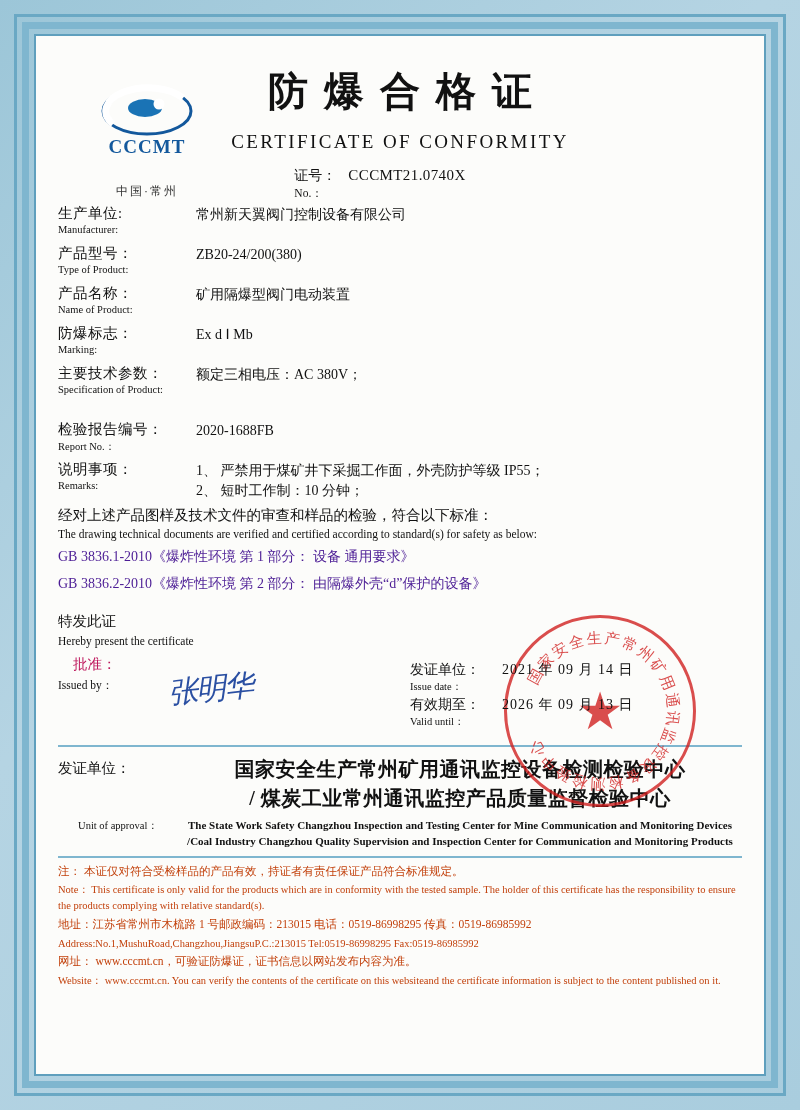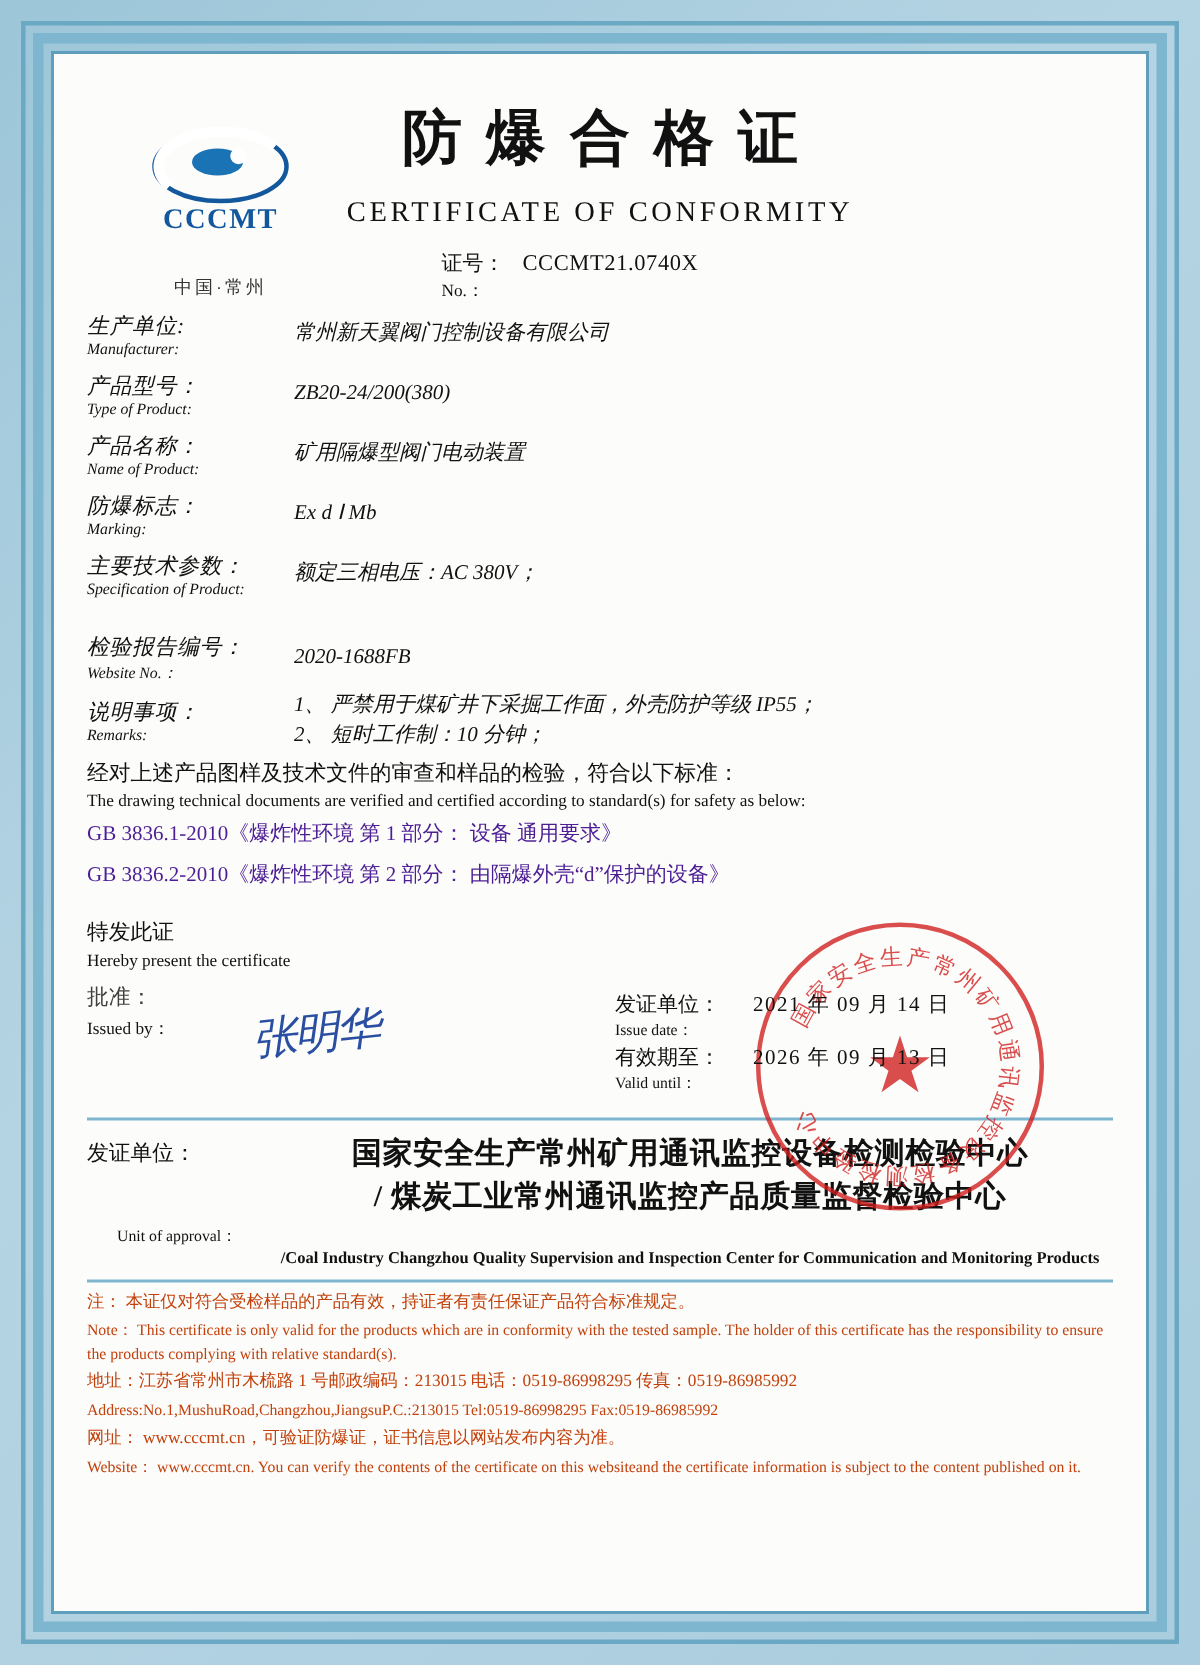--- a/index.html
+++ b/index.html
@@ -92,24 +92,23 @@
   .certno-wrap{
     display:inline-block;text-align:left;margin-left:-40px;
   }
   .certno-val{
     display:inline-block;margin-left:12px;font-size:15px;letter-spacing:.4px;
   }
   
   .fields{margin-top:12px;}
   .row{
     display:flex;
-    align-items:center;
+    align-items:flex-start;
     margin-bottom:2px;
     min-height:38px;
-    font-style:italic;
   }
   .lab{
     width:138px;
     flex:0 0 138px;
     font-family:"Liberation Serif", serif;
     color:#111;
   }
   .lab .zh{font-size:14.5px;display:block;letter-spacing:.5px;}
   .lab .en{font-size:10.5px;display:block;margin-top:1px;color:#111;}
   .val{
@@ -130,21 +129,21 @@
   .stmt .en{
     font-family:"Liberation Serif", serif;font-size:11.5px;color:#111;margin-top:3px;
   }
   .std{
     font-family:"Liberation Serif", serif;font-size:14px;color:#4c1d95;margin-top:6px;line-height:1.5;
   }
   .hereby{margin-top:18px;}
   .hereby .zh{font-family:"Liberation Serif", serif;font-size:14.5px;color:#111;}
   .hereby .en{font-family:"Liberation Serif", serif;font-size:11.5px;color:#111;margin-top:4px;}
   .issued{margin-top:8px;position:relative;height:86px;}
-  .issued .lab-zh{font-family:"Liberation Serif", serif;font-size:14.5px;color:#404040;}
+  .issued .lab-zh{font-family:"Liberation Serif", serif;font-size:14.5px;color:#be185d;margin-left:15px;}
   .issued .lab-en{font-family:"Liberation Serif", serif;font-size:11.5px;color:#111;margin-top:4px;}
   .sign{
     position:absolute;left:110px;top:14px;
     font-family:"Liberation Serif", serif;
     font-size:30px;color:#2a4fa2;
     transform:rotate(-6deg);
     font-style:italic;
     letter-spacing:-2px;
     white-space:nowrap;
   }
@@ -283,21 +282,21 @@
           <span class="en">Specification of Product:</span>
         </div>
         <div class="val">额定三相电压：AC 380V；</div>
       </div>
 
       <div class="gap"></div>
 
       <div class="row">
         <div class="lab">
           <span class="zh">检验报告编号：</span>
-          <span class="en">Website No.：</span>
+          <span class="en">Report No.：</span>
         </div>
         <div class="val">2020-1688FB</div>
       </div>
 
       <div class="row">
         <div class="lab">
           <span class="zh">说明事项：</span>
           <span class="en">Remarks:</span>
         </div>
         <div class="val">
@@ -359,20 +358,21 @@
       <div class="appr-main">
         <div class="appr-lab">发证单位：</div>
         <div class="appr-body">
           <div class="appr-zh1">国家安全生产常州矿用通讯监控设备检测检验中心</div>
           <div class="appr-zh2">/ 煤炭工业常州通讯监控产品质量监督检验中心</div>
         </div>
       </div>
       <div class="appr-en-wrap">
         <div class="appr-en-row">
           <div class="l appr-en-lab">Unit of approval：</div>
+          <div class="r appr-en1">The State Work Safety Changzhou Inspection and Testing Center for Mine Communication and Monitoring Devices</div>
         </div>
         <div class="appr-en-row">
           <div class="l"></div>
           <div class="r appr-en2">/Coal Industry Changzhou Quality Supervision and Inspection Center for Communication and Monitoring Products</div>
         </div>
       </div>
     </div>
 
     <div class="notes">
       <div class="blk n-zh">注： 本证仅对符合受检样品的产品有效，持证者有责任保证产品符合标准规定。</div>

